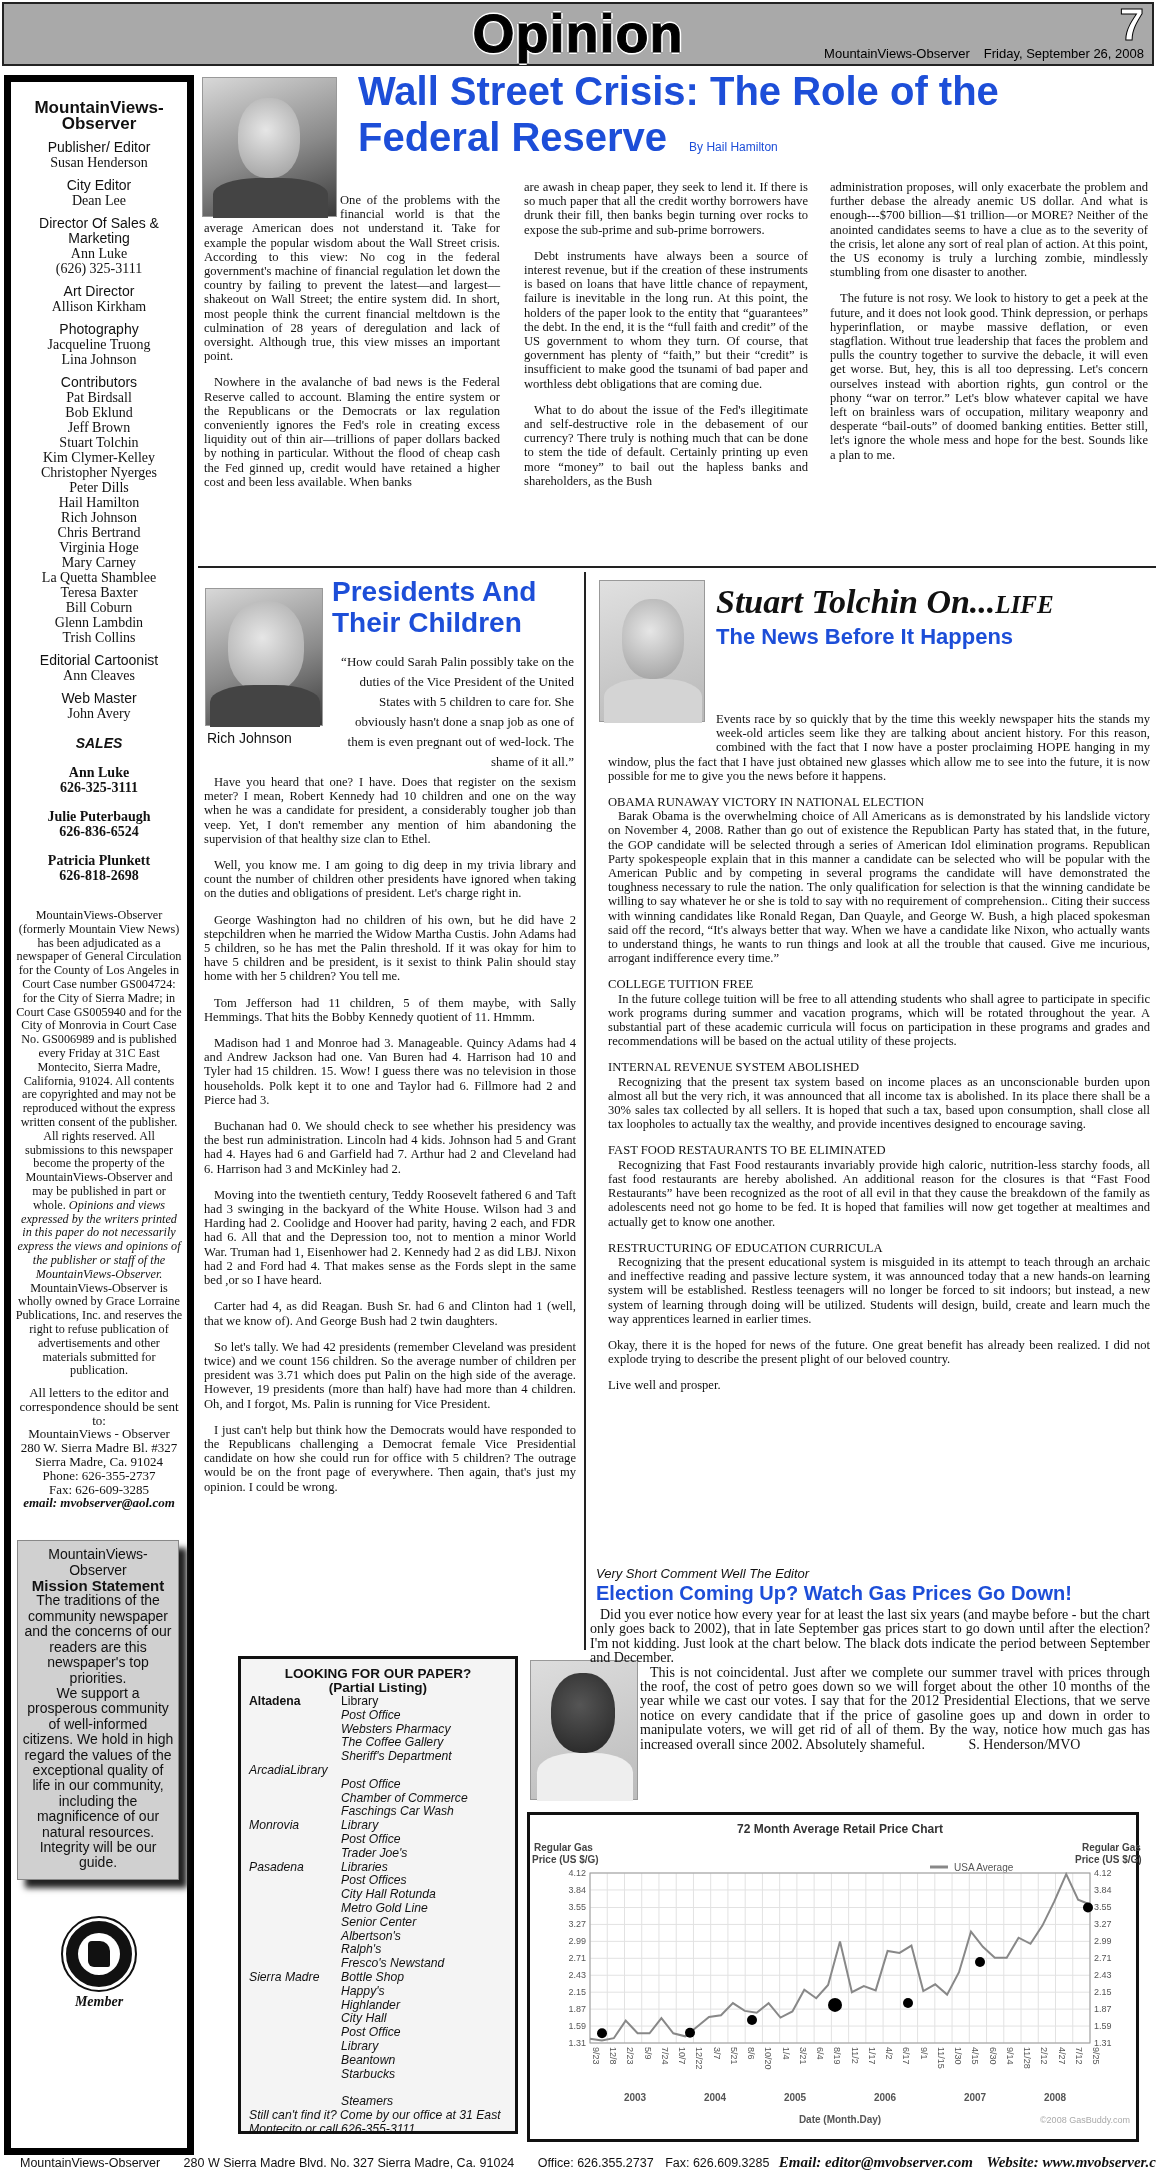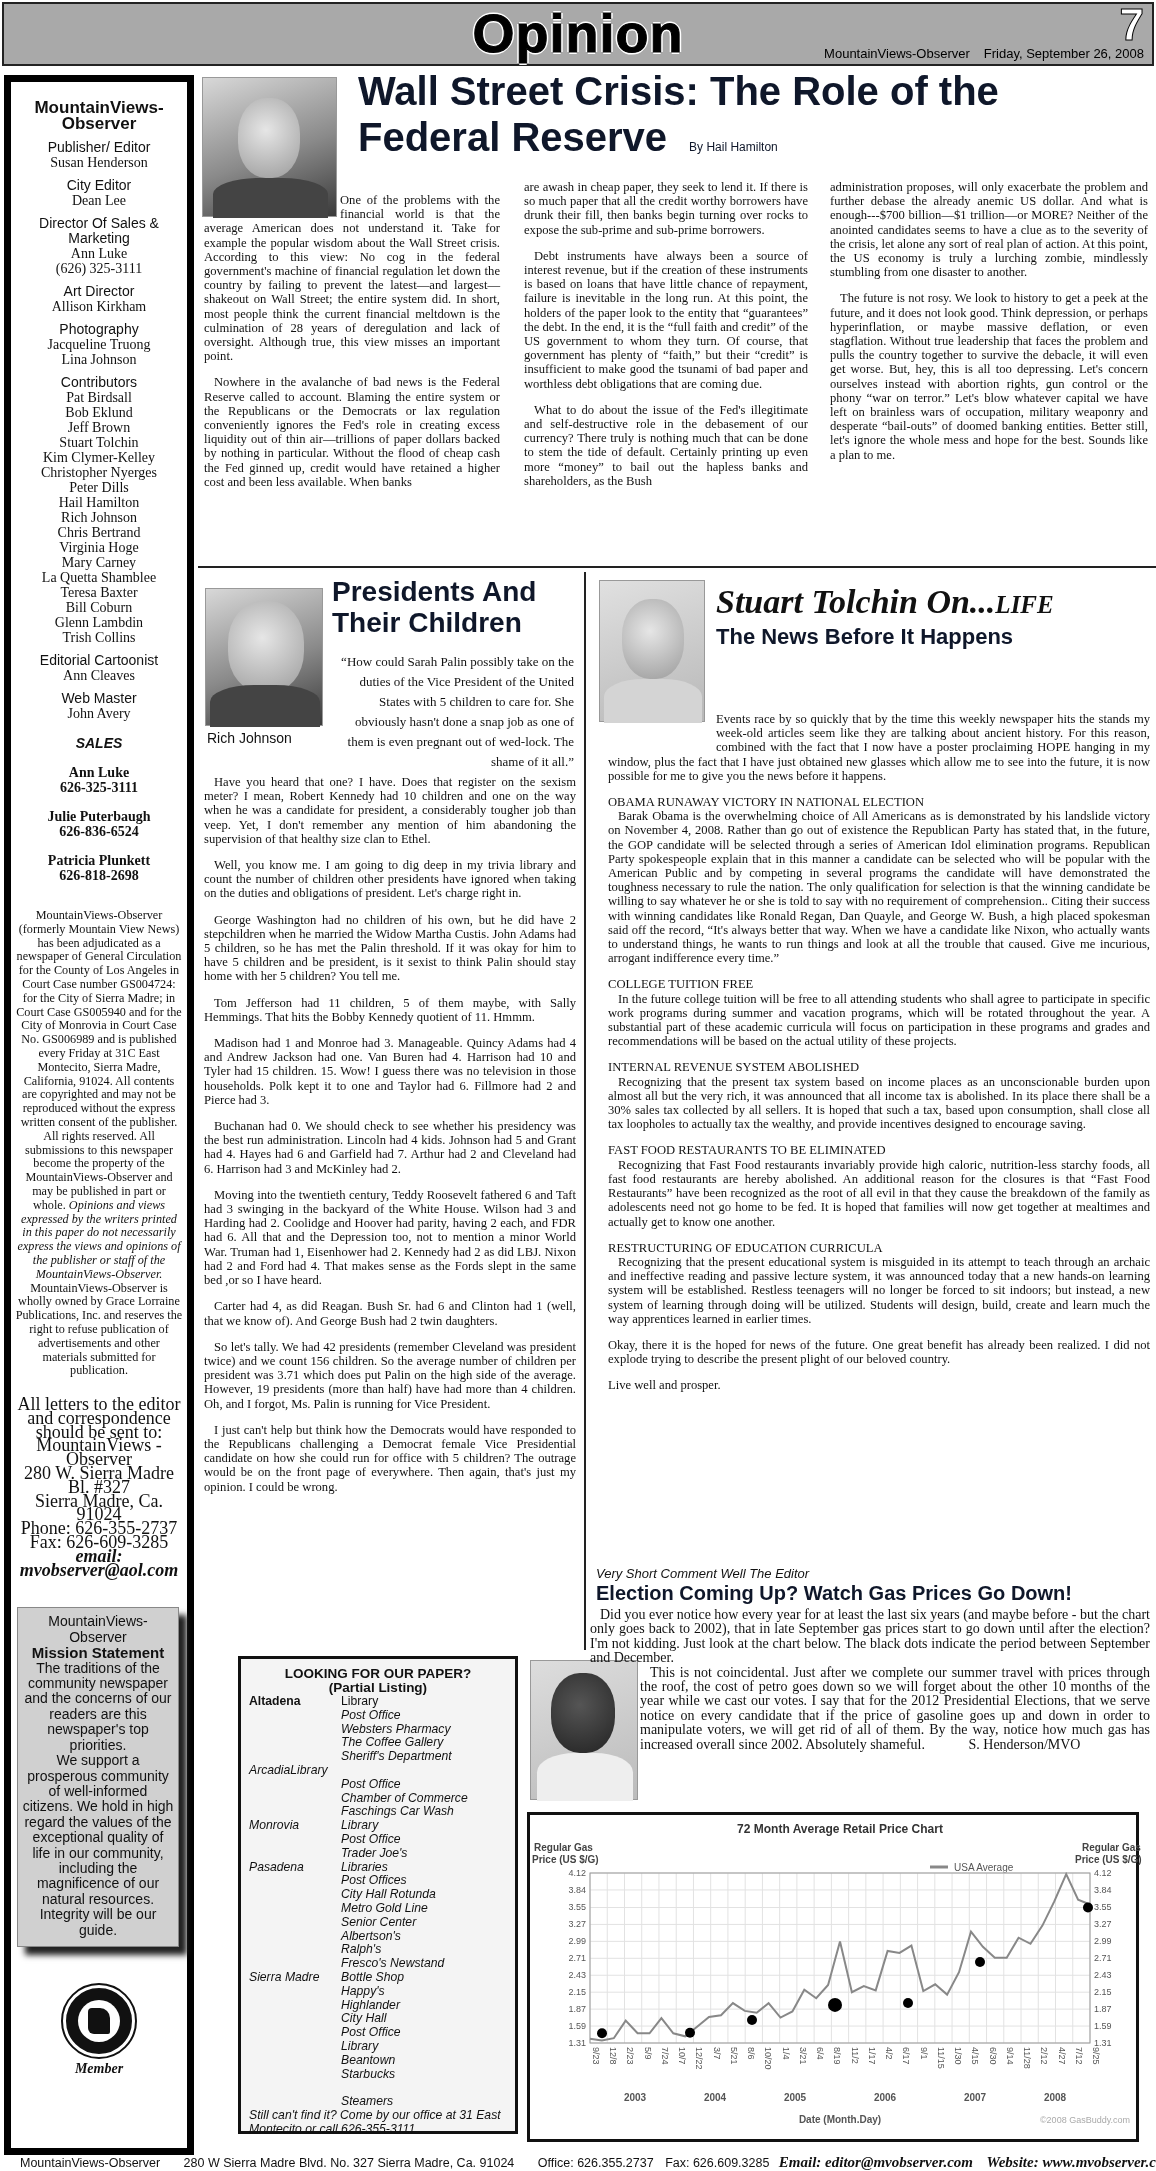--- a/index.html
+++ b/index.html
@@ -10,32 +10,32 @@
 .banner .meta{position:absolute;right:8px;bottom:3px;font-family:"Liberation Sans",sans-serif;font-size:13px;color:#000}
 .banner .meta span{margin-left:14px}
 .sidebar{position:absolute;left:4px;top:75px;width:190px;height:2080px;border:7px solid #000;background:#fff;text-align:center;padding:18px 4px 0}
 .sb-brand{font-family:"Liberation Sans",sans-serif;font-weight:bold;font-size:17px;line-height:16px;margin-bottom:8px}
 .sb-role{font-family:"Liberation Sans",sans-serif;font-weight:normal;font-size:14px;line-height:15px;margin-top:8px}
 .sb-name{font-size:14px;line-height:15px}
 .sb-sales{font-family:"Liberation Sans",sans-serif;font-weight:bold;font-style:italic;font-size:14px;margin-top:14px}
 .sb-rep{font-weight:bold;font-size:14px;line-height:15px;margin-top:14px}
 .sb-legal{font-size:12.2px;line-height:13.8px;margin-top:26px}
 .sb-legal i{font-style:italic}
-.sb-letters{font-size:18px;line-height:13.8px;margin-top:20px}
+.sb-letters{font-size:13px;line-height:13.8px;margin-top:8px}
 .sb-email{font-weight:bold;font-style:italic}
 .mission{position:relative;margin:30px 4px 0 2px;background:#d0d0d0;border:1px solid #888;padding:6px 4px 8px;font-family:"Liberation Sans",sans-serif;font-size:14px;line-height:15.4px;box-shadow:8px 8px 6px #222}
 .mission .mt{font-weight:bold;font-size:15px}
 .nna{margin:38px auto 0;width:72px;height:72px;border-radius:50%;background:#111;border:3px solid #fff;outline:2px solid #111;display:flex;align-items:center;justify-content:center}
 .nna-inner{width:42px;height:42px;border-radius:50%;background:#fff;display:flex;align-items:center;justify-content:center}
 .nna-inner div{width:22px;height:26px;background:#111;border-radius:4px 10px 2px 6px}
 .member{font-weight:bold;font-style:italic;font-size:14px;margin-top:4px}
 .photo{position:absolute;background:linear-gradient(160deg,#d8d8d8,#8a8a8a 55%,#3a3a3a);border:1px solid #999}
 .photo .head{position:absolute;border-radius:45%;background:radial-gradient(circle at 45% 40%,#e6e6e6,#9a9a9a)}
 .photo .body{position:absolute;border-radius:40% 40% 0 0;background:#444}
-.h1{position:absolute;font-family:"Liberation Sans",sans-serif;font-weight:bold;color:#0f172a}
+.h1{position:absolute;font-family:"Liberation Sans",sans-serif;font-weight:bold;color:#1d4ed8}
 .txt{position:absolute;font-size:12.6px;line-height:14.2px;text-align:justify}
 .txt p{text-indent:10px;margin-bottom:12px}
 .txt p.ni{text-indent:0}
 .divider{position:absolute;background:#222}
 .locbox{position:absolute;left:238px;top:1656px;width:280px;height:478px;border:3px solid #111;background:#f4f4f4;font-family:"Liberation Sans",sans-serif;font-size:12.2px;line-height:13.8px;padding:8px 8px}
 .locbox .lt{text-align:center;font-weight:bold;font-size:13.5px;line-height:14px}
 .locrow{display:flex}
 .locrow .city{width:92px;font-style:italic}
 .locrow .city.b{font-weight:bold;font-style:normal}
 .locrow .place{font-style:italic}

